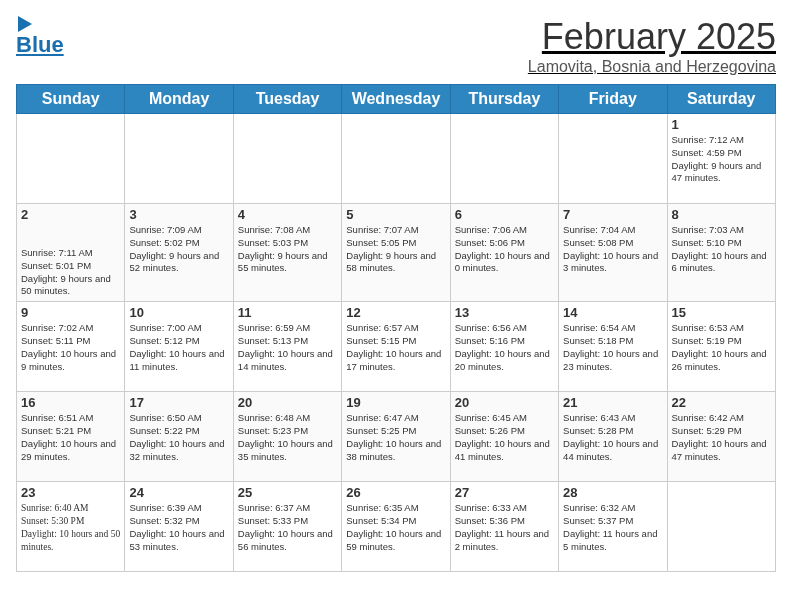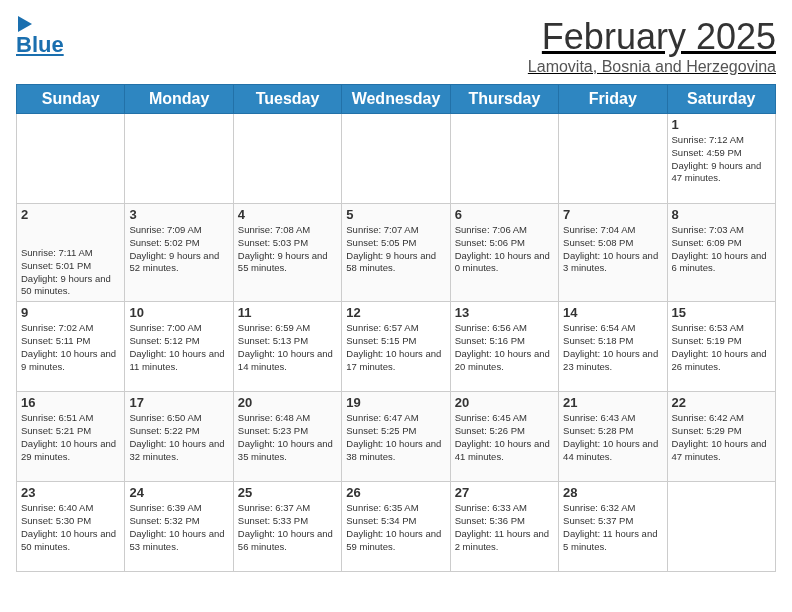--- a/index.html
+++ b/index.html
@@ -172,21 +172,21 @@
         </td>
         <td>
           <div class="day-num">7</div>
           <div class="day-info" style="white-space: pre-line;">Sunrise: 7:04 AM
 Sunset: 5:08 PM
 Daylight: 10 hours and 3 minutes.</div>
         </td>
         <td>
           <div class="day-num">8</div>
           <div class="day-info" style="white-space: pre-line;">Sunrise: 7:03 AM
-Sunset: 6:09 PM
+Sunset: 5:10 PM
 Daylight: 10 hours and 6 minutes.</div>
         </td>
       </tr>
       <tr>
         <td>
           <div class="day-num">9</div>
           <div class="day-info" style="white-space: pre-line;">Sunrise: 7:02 AM
 Sunset: 5:11 PM
 Daylight: 10 hours and 9 minutes.</div>
         </td>
@@ -267,21 +267,21 @@
         <td>
           <div class="day-num">22</div>
           <div class="day-info" style="white-space: pre-line;">Sunrise: 6:42 AM
 Sunset: 5:29 PM
 Daylight: 10 hours and 47 minutes.</div>
         </td>
       </tr>
       <tr>
         <td>
           <div class="day-num">23</div>
-          <div class="day-info" style="white-space: pre-line;">Sunrise: 6:40 AM
+          <div class="day-info" style="white-space: pre-line; font-family: Liberation Serif, serif;">Sunrise: 6:40 AM
 Sunset: 5:30 PM
 Daylight: 10 hours and 50 minutes.</div>
         </td>
         <td>
           <div class="day-num">24</div>
           <div class="day-info" style="white-space: pre-line;">Sunrise: 6:39 AM
 Sunset: 5:32 PM
 Daylight: 10 hours and 53 minutes.</div>
         </td>
         <td>

